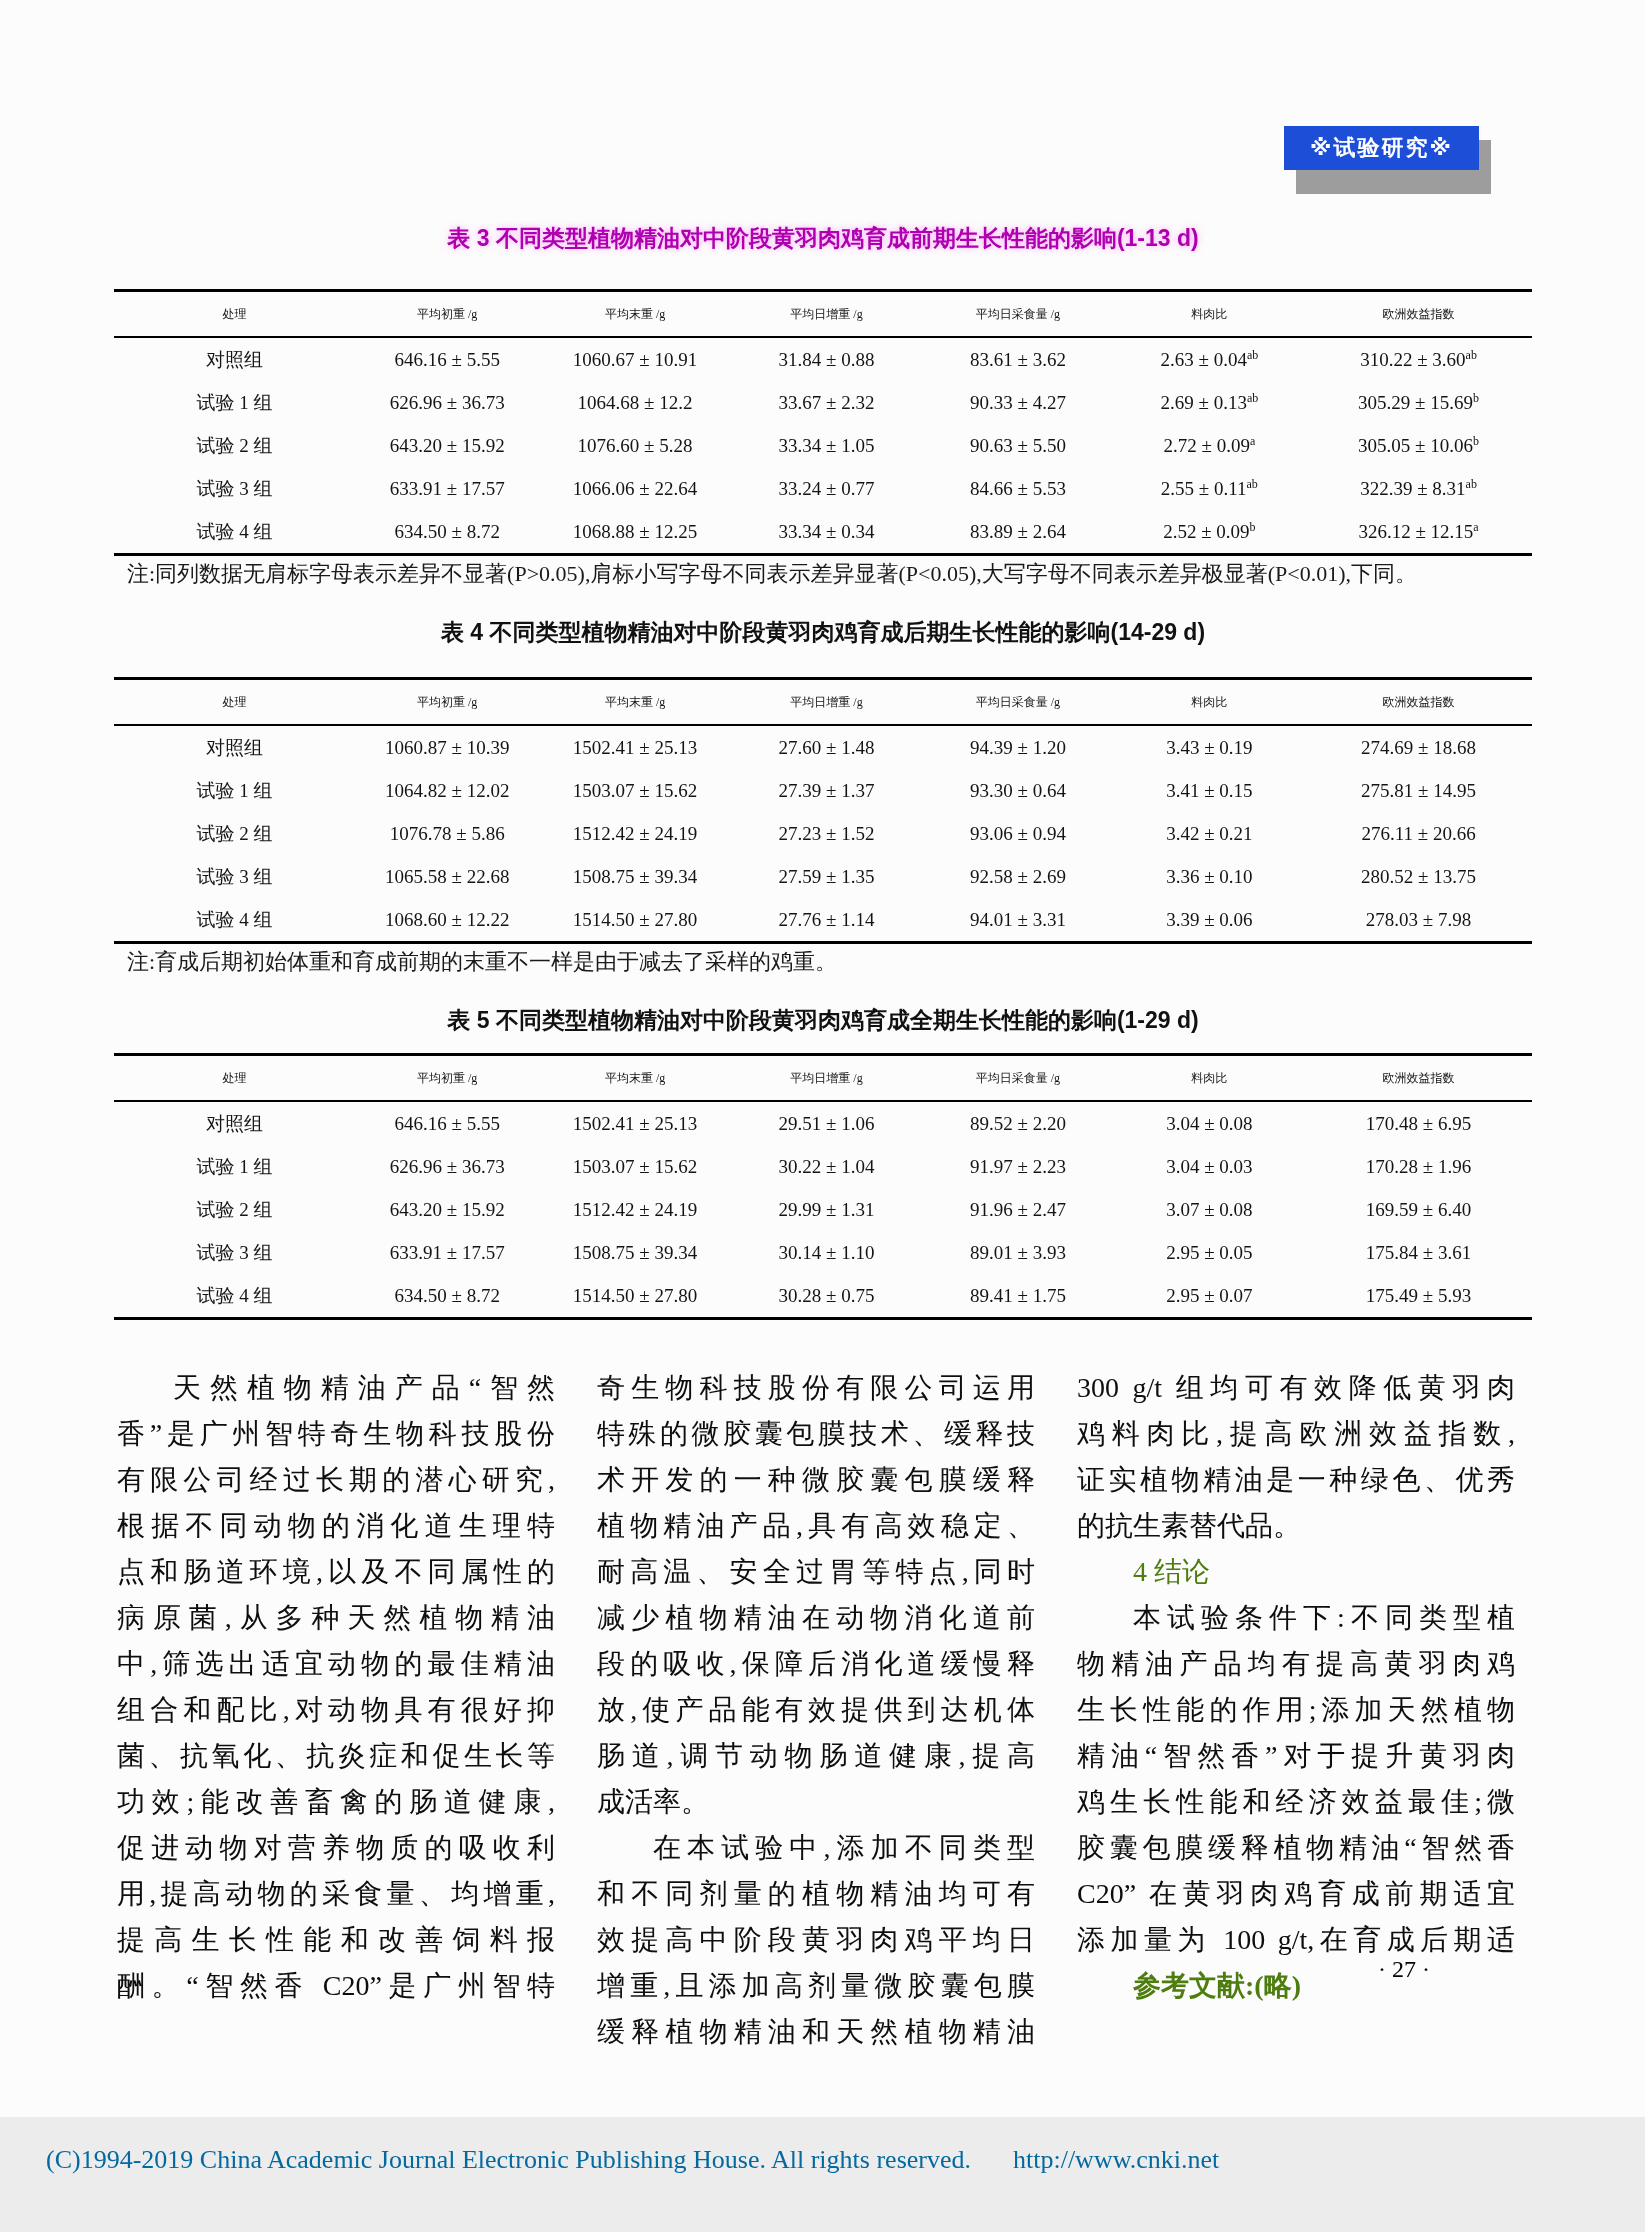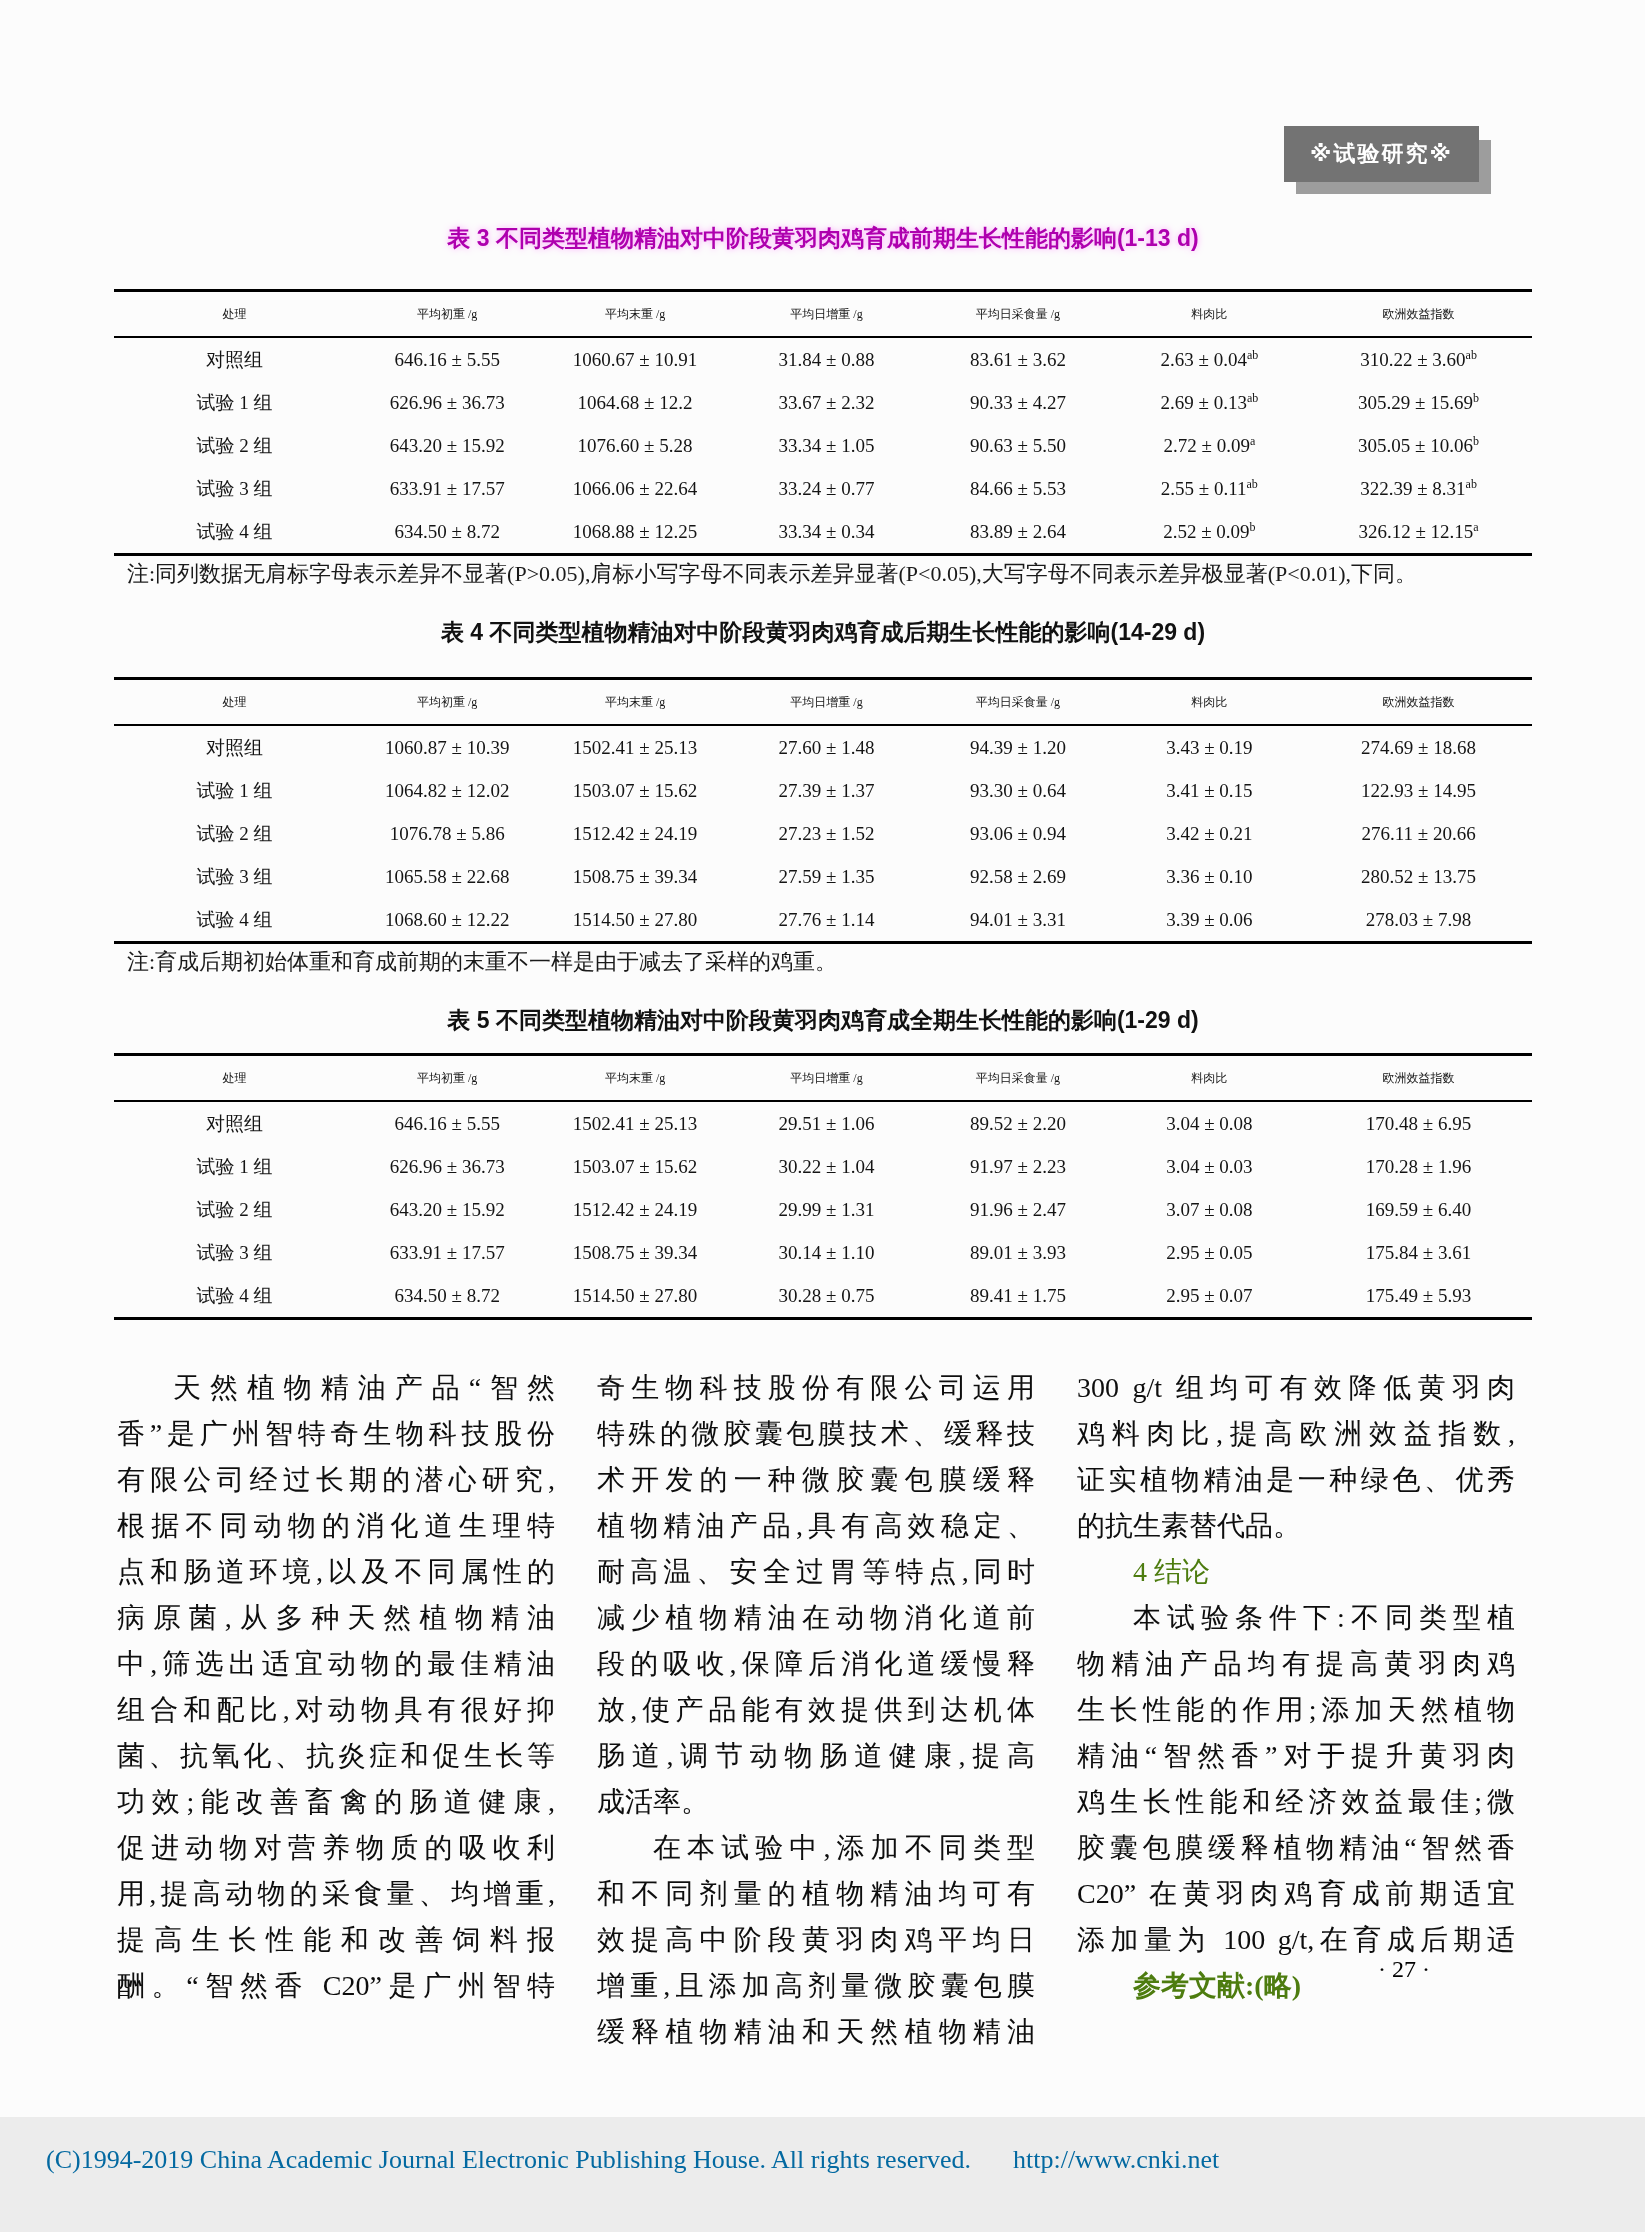--- a/index.html
+++ b/index.html
@@ -2,21 +2,21 @@
 <html><head>
 <meta charset="utf-8">
 <style>
   html,body{margin:0;padding:0;background:#e9e9e9;}
   .page{position:relative;width:1646px;height:2233px;background:#fcfcfc;overflow:hidden;
         font-family:"Liberation Serif","DejaVu Serif",serif;color:#141414;}
   .footband{position:absolute;left:0;top:2117px;width:1646px;height:115px;background:#ececec;}
 
   
   .badge-shadow{position:absolute;left:1296px;top:140px;width:195px;height:54px;background:#9d9d9d;}
-  .badge{position:absolute;left:1284px;top:126px;width:195px;height:56px;background:#737373;
+  .badge{position:absolute;left:1284px;top:126px;width:195px;height:44px;background:#1d4ed8;
          display:flex;align-items:center;justify-content:center;color:#ffffff;
          font-family:"Liberation Sans","DejaVu Sans",sans-serif;font-weight:bold;font-size:22px;letter-spacing:2px;}
 
   
   .tbl-title{position:absolute;left:114px;width:1418px;text-align:center;font-weight:bold;font-size:23px;
              font-family:"Liberation Sans","DejaVu Sans",sans-serif;color:#111;}
   .tbl-title.magenta{color:#ae00ae;text-shadow:0 0 6px rgba(255,90,255,.55);}
   #t3-title{top:223px;} #t4-title{top:617px;} #t5-title{top:1005px;}
 
   
@@ -161,21 +161,21 @@
           <td>3.43 ± 0.19</td>
           <td>274.69 ± 18.68</td>
         </tr>
         <tr>
           <td>试验 1 组</td>
           <td>1064.82 ± 12.02</td>
           <td>1503.07 ± 15.62</td>
           <td>27.39 ± 1.37</td>
           <td>93.30 ± 0.64</td>
           <td>3.41 ± 0.15</td>
-          <td>122.93 ± 14.95</td>
+          <td>275.81 ± 14.95</td>
         </tr>
         <tr>
           <td>试验 2 组</td>
           <td>1076.78 ± 5.86</td>
           <td>1512.42 ± 24.19</td>
           <td>27.23 ± 1.52</td>
           <td>93.06 ± 0.94</td>
           <td>3.42 ± 0.21</td>
           <td>276.11 ± 20.66</td>
         </tr>

